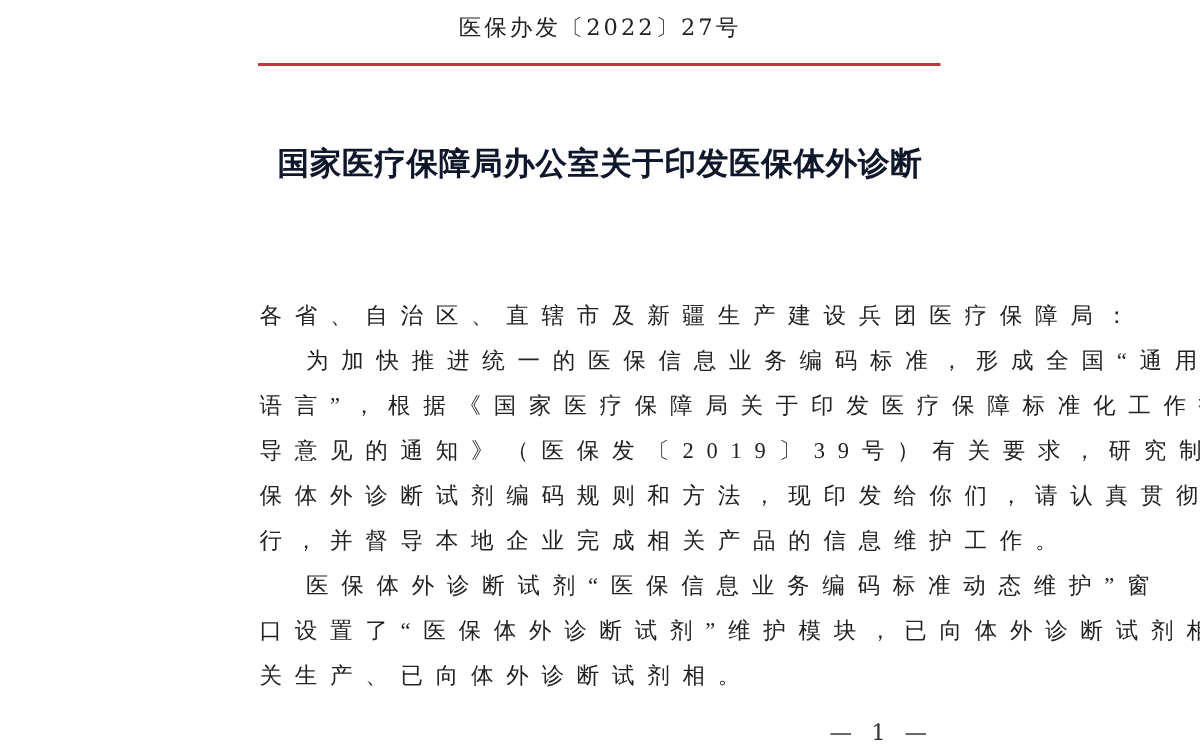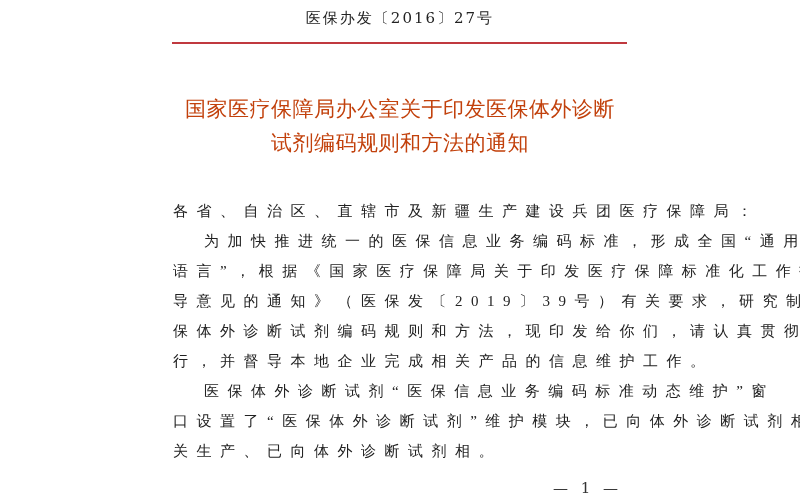--- a/index.html
+++ b/index.html
@@ -10,21 +10,21 @@
     text-align: center; font-family: "DejaVu Serif", serif;
     font-size: 15px; color: #222; letter-spacing: 2px;
   }
   .red-rule {
     position: absolute; left: 172px; width: 455px; top: 42px; height: 2px;
     background: #c0393f;
   }
   .title {
     position: absolute; left: 172px; width: 456px; top: 92px;
     text-align: center; font-family: "DejaVu Serif", serif;
-    font-weight: normal; font-size: 21px; line-height: 34px; color: #c2410c;
+    font-weight: bold; font-size: 21px; line-height: 34px; color: #0f172a;
     letter-spacing: 0.5px;
   }
   .body {
     position: absolute; left: 173px; width: 456px; top: 196px;
     font-family: Liberation Serif, serif; font-size: 15px; color: #222;
   }
   .line {
     height: 30px; line-height: 30px; white-space: nowrap;
     letter-spacing: 8.5px; overflow: visible;
   }
@@ -32,26 +32,25 @@
   .page-num {
     position: absolute; left: 553px; top: 479px;
     font-family: "DejaVu Serif", serif; font-size: 15px; color: #333;
     letter-spacing: 4px; white-space: nowrap;
   }
 </style>
 </head>
 <body>
 
 <div class="page">
-  <div class="doc-number">医保办发〔2016〕27号</div>
+  <div class="doc-number">医保办发〔2022〕27号</div>
   <div class="red-rule"></div>
 
   <div class="title">
     <div>国家医疗保障局办公室关于印发医保体外诊断</div>
-    <div>试剂编码规则和方法的通知</div>
   </div>
 
   <div class="body">
     <div class="line">各省、自治区、直辖市及新疆生产建设兵团医疗保障局：</div>
     <div class="line indent">为加快推进统一的医保信息业务编码标准，形成全国“通用</div>
     <div class="line">语言”，根据《国家医疗保障局关于印发医疗保障标准化工作指</div>
     <div class="line">导意见的通知》（医保发〔2019〕39号）有关要求，研究制定医</div>
     <div class="line">保体外诊断试剂编码规则和方法，现印发给你们，请认真贯彻执</div>
     <div class="line">行，并督导本地企业完成相关产品的信息维护工作。</div>
     <div class="line indent">医保体外诊断试剂“医保信息业务编码标准动态维护”窗</div>

